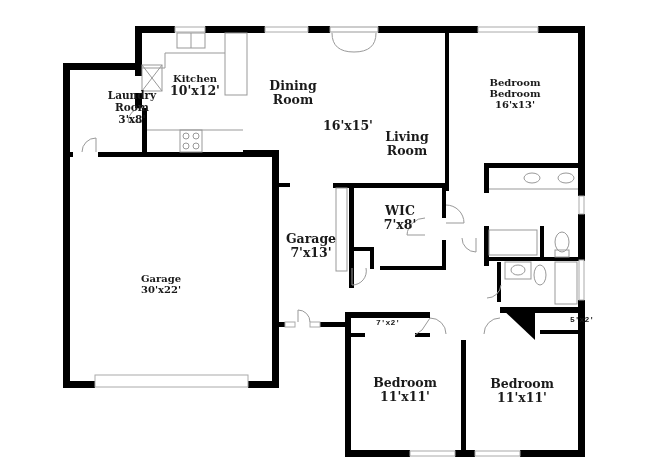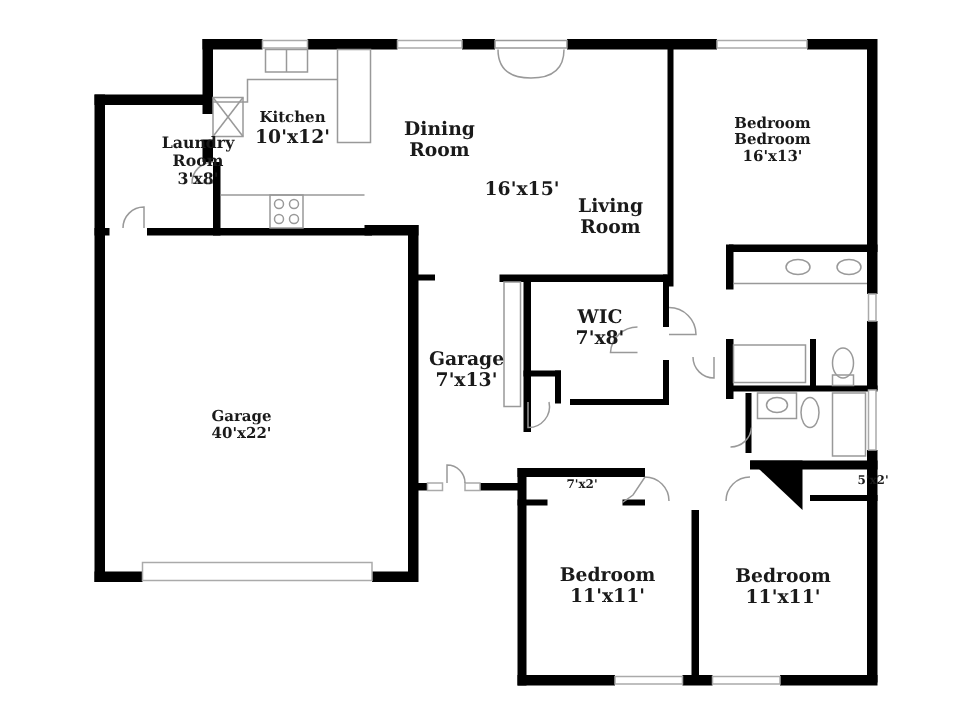--- a/index.html
+++ b/index.html
@@ -3,21 +3,21 @@
 <meta charset="utf-8">
 <style>
   html, body { margin:0; padding:0; background:#ffffff; }
   body { width:650px; height:473px; position:relative; overflow:hidden; font-family:"DejaVu Serif", serif; }
   #plan { position:absolute; left:0; top:0; width:650px; height:473px; }
   .label { position:absolute; text-align:center; font-weight:bold; color:#1a1a1a; line-height:1.12; white-space:nowrap; transform:translate(-50%,-50%); }
   .label span { display:block; }
   .lg { font-size:10px; }
   .md { font-size:12.5px; }
   .sm { font-size:10.5px; }
-  .xs { font-size:8px; font-weight:bold; }
+  .xs { font-size:8px; font-weight:bold;font-family:Liberation Mono, monospace; }
 </style>
 </head>
 <body>
 
 <svg id="plan" viewBox="0 0 650 473" xmlns="http://www.w3.org/2000/svg">
   <g fill="#000">
 
     <rect x="135" y="26" width="40" height="7"></rect>
     <rect x="205" y="26" width="60" height="7"></rect>
     <rect x="308" y="26" width="22" height="7"></rect>
@@ -181,21 +181,21 @@
   <span class="md">7'x8'</span>
 </div>
 
 <div class="label" style="left:311px;top:246px;">
   <span class="md">Garage</span>
   <span class="md">7'x13'</span>
 </div>
 
 <div class="label" style="left:161px;top:284px;">
   <span class="lg">Garage</span>
-  <span class="lg">40'x22'</span>
+  <span class="lg">30'x22'</span>
 </div>
 
 <div class="label" style="left:405px;top:390px;">
   <span class="md">Bedroom</span>
   <span class="md">11'x11'</span>
 </div>
 
 <div class="label" style="left:522px;top:391px;">
   <span class="md">Bedroom</span>
   <span class="md">11'x11'</span>

